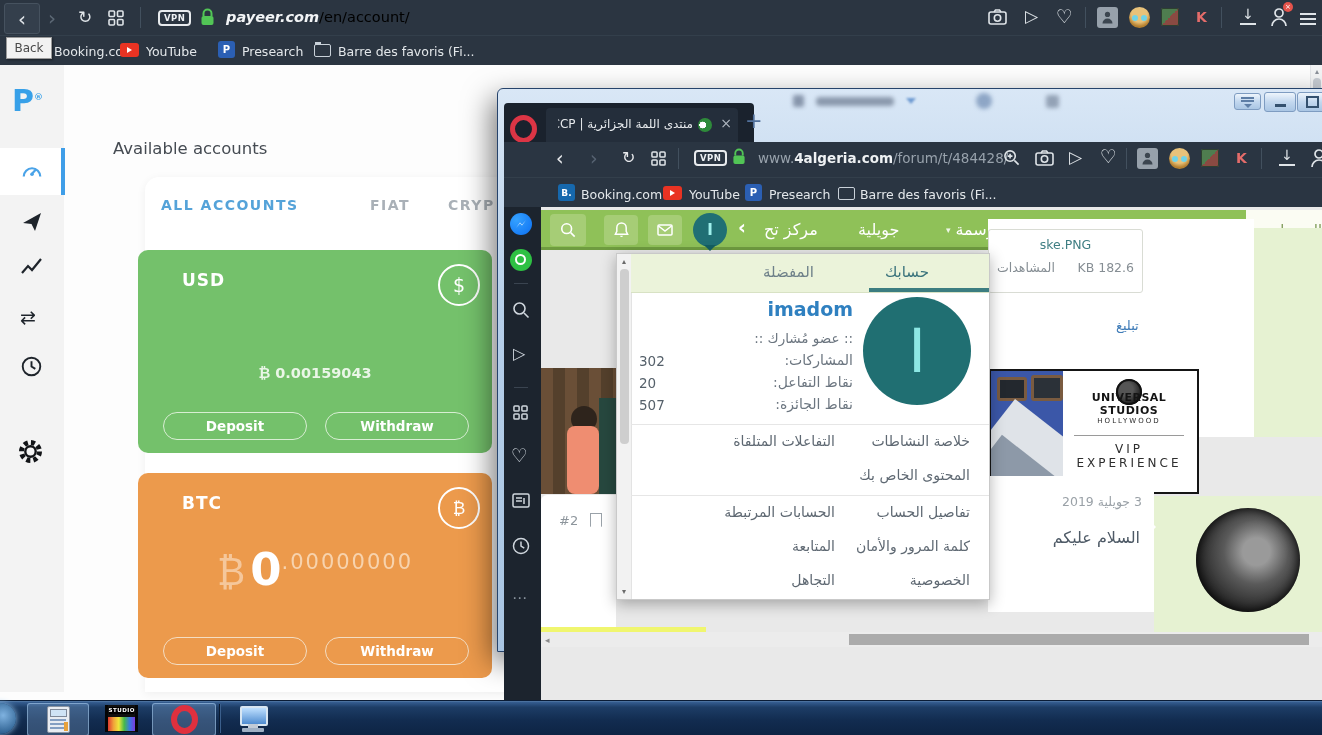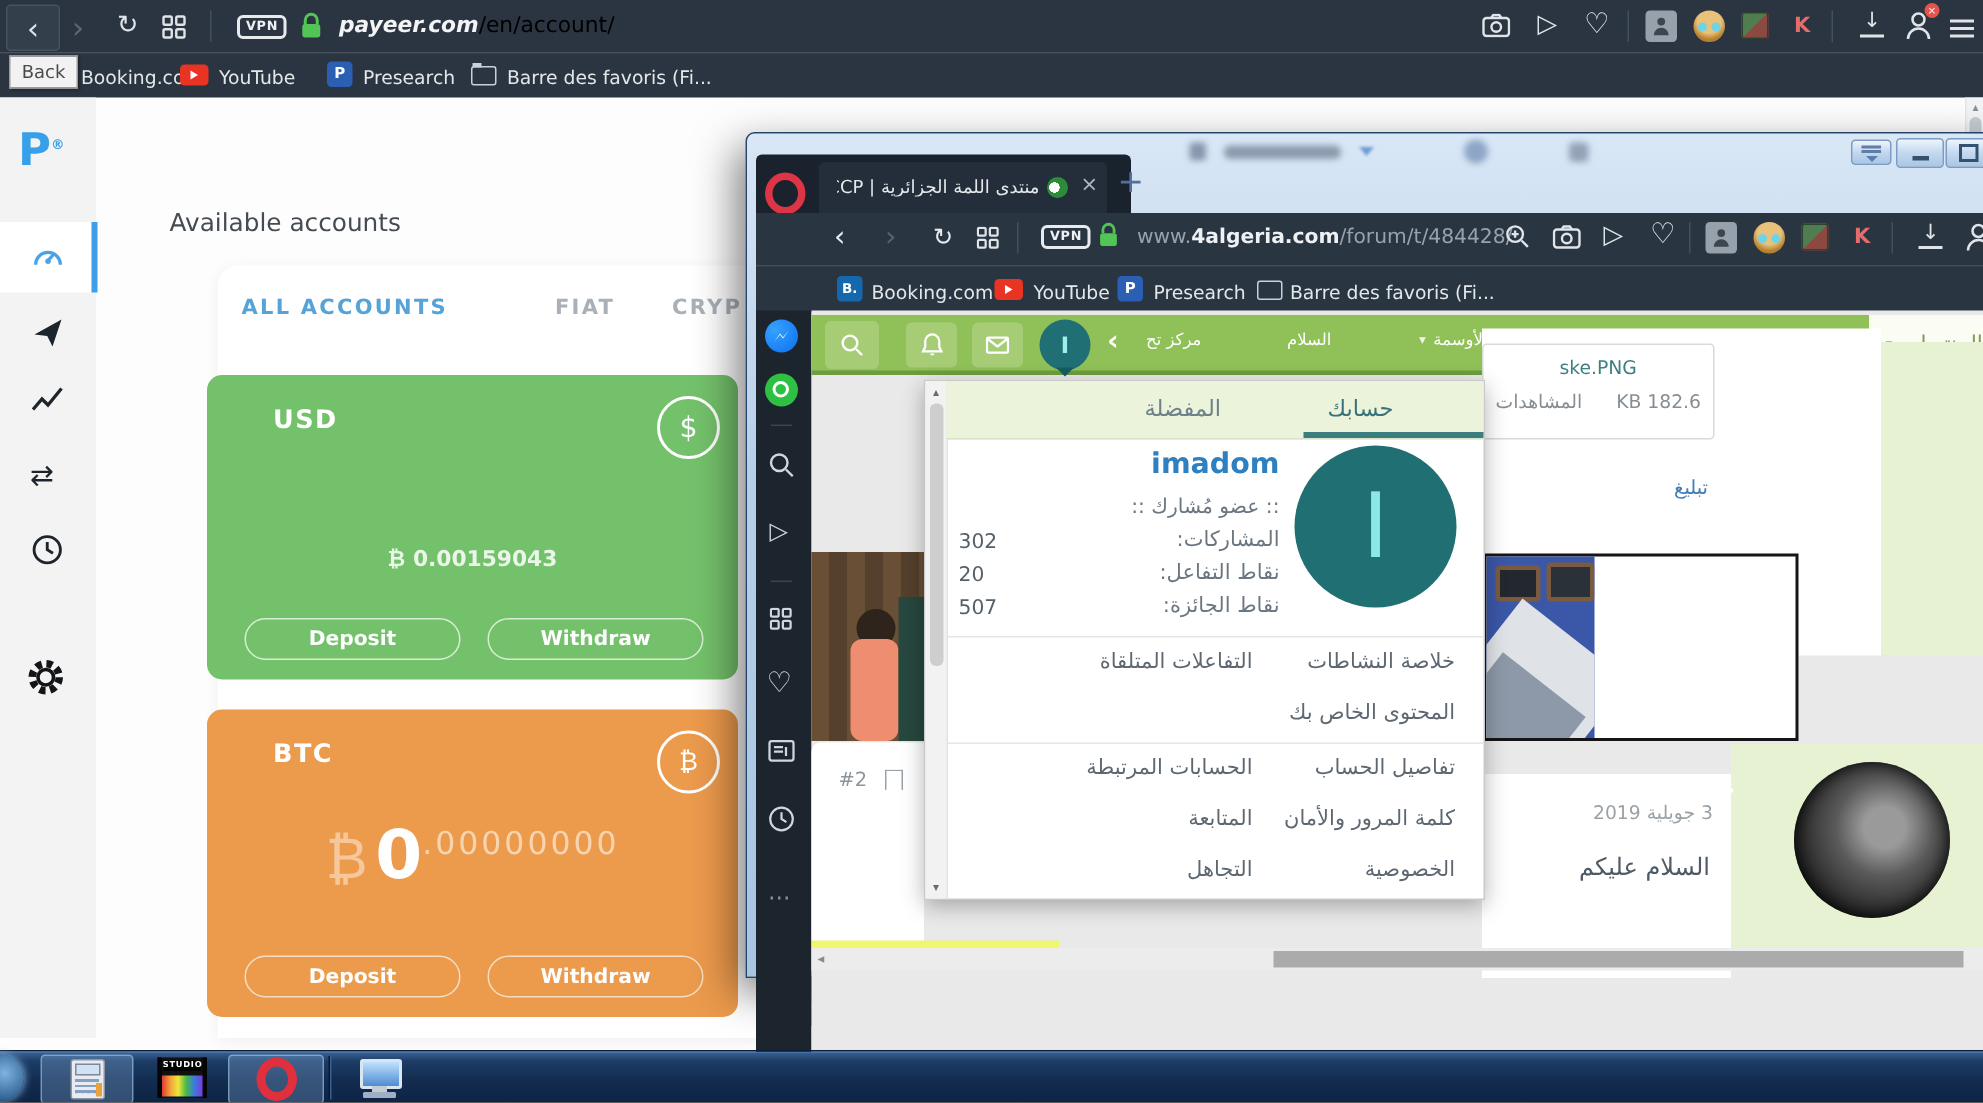--- a/index.html
+++ b/index.html
@@ -19,21 +19,21 @@
        letter-spacing:.5px;padding:1px 4px;line-height:10px;}
   .favsq{border-radius:3px;color:#fff;font-weight:bold;display:flex;align-items:center;justify-content:center;}
   .bmtext{color:#e3e7ea;font-size:12.5px;}
   
   .pill-btn{border:1px solid rgba(255,255,255,.75);border-radius:14px;color:#fff;
             font-weight:bold;display:flex;align-items:center;justify-content:center;}
   
   .aerobtn{background:linear-gradient(#eef5fc,#c3d8ef 50%,#aac6e4);border:1px solid #7e9cc1;border-radius:3px;
            display:flex;align-items:center;justify-content:center;}
   
-  .navlbl{color:#fff;font-size:11px;}
+  .navlbl{color:#fff;font-size:16px;}
   .grnbtn{background:#a6cd76;border-radius:4px;display:flex;align-items:center;justify-content:center;}
   .mnlbl{color:#5e6872;font-size:14px;}
   .caret{font-size:9px;}
   svg{display:block;}
 </style>
 </head>
 <body>
 
 <div id="screen">
 
@@ -344,21 +344,21 @@
           <g fill="none" stroke="#fff" stroke-width="1.5">
             <rect x="1" y="1" width="14" height="10" rx="1"></rect>
             <path d="M1.5 2l6.5 5 6.5-5"></path>
           </g>
         </svg>
     </div>
     <div style="position:absolute;left:195px;top:124px;width:34px;height:34px;border-radius:50%;background:#206f74;color:#9ff0ec;font-weight:bold;font-size:15px;display:flex;align-items:center;justify-content:center;">I</div>
     <div style="position:absolute;left:206px;top:156px;width:0;height:0;border-left:6px solid transparent;border-right:6px solid transparent;border-top:6px solid #135e62;"></div>
     <span style="position:absolute;left:240px;top:127px;color:#fff;font-size:19px;font-weight:bold;">‹</span>
     <span class="navlbl rtl" style="position:absolute;left:266px;top:131px;">مركز تح</span>
-    <span class="navlbl rtl" style="position:absolute;left:360px;top:131px;">السلام</span>
+    <span class="navlbl rtl" style="position:absolute;left:360px;top:131px;">جويلية</span>
     <div class="flex" style="position:absolute;left:448px;top:131px;gap:5px;">
       <span class="caret" style="color:rgba(255,255,255,.85);">▾</span>
       <span class="navlbl rtl">الأوسمة</span>
     </div>
     <div class="flex" style="position:absolute;left:545px;top:131px;gap:5px;">
       <span class="caret" style="color:rgba(255,255,255,.85);">▾</span>
       <span class="navlbl rtl">الأعضاء</span>
     </div>
     <div class="flex" style="position:absolute;left:635px;top:131px;gap:5px;">
       <span class="caret" style="color:rgba(255,255,255,.85);">▾</span>
@@ -391,23 +391,30 @@
     </div>
     <span class="rtl" style="position:absolute;left:618px;top:229px;color:#3f7cb8;font-size:13px;">تبليغ</span>
 
     <div style="position:absolute;left:491px;top:280px;width:210px;height:125px;background:#fff;border:2px solid #151515;box-sizing:border-box;">
       <div style="position:absolute;left:0;top:0;width:72px;height:100%;background:#3b57a8;overflow:hidden;">
         <div style="position:absolute;left:6px;top:6px;width:24px;height:18px;background:#23282e;border:3px solid #7a5b40;border-radius:3px;"></div>
         <div style="position:absolute;left:40px;top:4px;width:26px;height:20px;background:#2b3138;border:3px solid #7a5b40;border-radius:3px;"></div>
         <div style="position:absolute;left:24px;top:28px;width:90px;height:110px;background:#dfe3e8;transform:rotate(38deg);transform-origin:top left;"></div>
         <div style="position:absolute;left:-18px;top:78px;width:70px;height:70px;background:#8d99a8;transform:rotate(38deg);"></div>
       </div>
-    </div>
-
-    <div style="position:absolute;left:490px;top:427px;width:166px;height:136px;background:#fff;">
+      <div style="position:absolute;left:72px;top:8px;width:132px;text-align:center;">
+        <div style="width:26px;height:26px;margin:0 auto;border-radius:50%;background:radial-gradient(circle at 40% 40%,#555 0 30%,#1c1c1c 70%);box-shadow:inset 0 0 0 2px #111;"></div>
+        <div style="margin-top:-14px;color:#141414;font-weight:bold;font-size:11px;letter-spacing:.5px;">UNIVERSAL STUDIOS</div>
+        <div style="color:#2a2a2a;font-size:7px;letter-spacing:2px;">HOLLYWOOD</div>
+        <div style="width:110px;height:1px;background:#9a9a9a;margin:10px auto 6px;"></div>
+        <div style="color:#2e2e2e;font-size:12px;letter-spacing:3px;">VIP EXPERIENCE</div>
+      </div>
+    </div>
+
+    <div style="position:absolute;left:490px;top:387px;width:166px;height:136px;background:#fff;">
       <span class="rtl" style="position:absolute;right:12px;top:18px;color:#9aa1a7;font-size:12.5px;">3 جويلية 2019</span>
       <span class="rtl" style="position:absolute;right:14px;top:52px;color:#4e5a66;font-size:16px;">السلام عليكم</span>
     </div>
     <div style="position:absolute;left:656px;top:407px;width:179px;height:136px;background:#e6f2d2;">
       <div style="position:absolute;left:42px;top:12px;width:104px;height:104px;border-radius:50%;background:radial-gradient(circle at 58% 42%,#9a9a9a 0 16%,#5a5a5a 38%,#232323 72%,#161616 100%);box-shadow:inset 0 0 12px #000;"></div>
     </div>
     <div style="position:absolute;left:650px;top:430px;width:0;height:0;border-top:8px solid transparent;border-bottom:8px solid transparent;border-left:8px solid #fff;"></div>
 
     <div style="position:absolute;left:118px;top:164px;width:372px;height:345px;background:#fff;border:1px solid #c9c9c9;box-shadow:0 4px 14px rgba(0,0,0,.3);">
 

